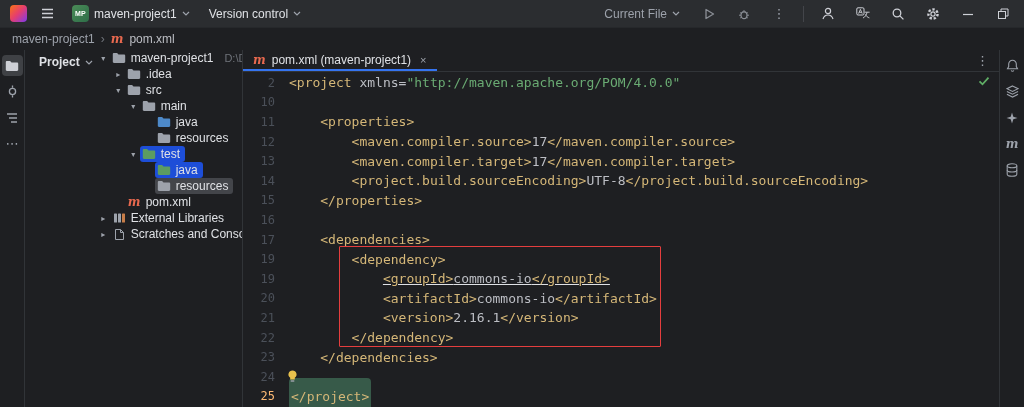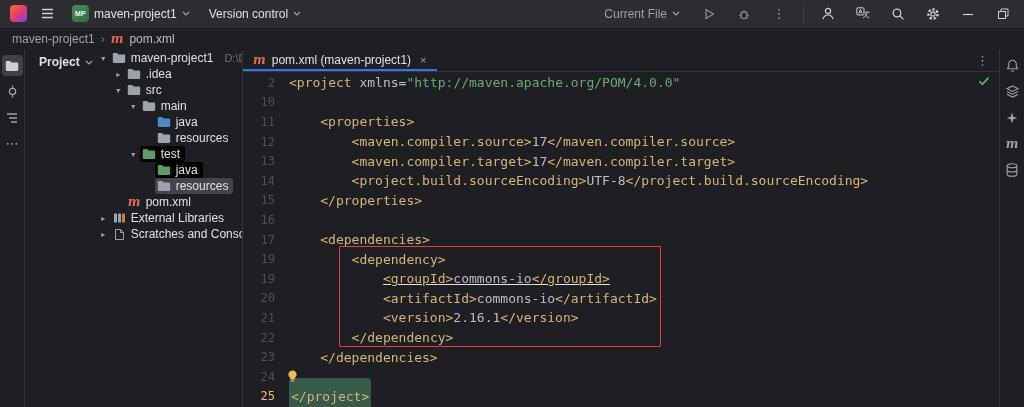--- a/index.html
+++ b/index.html
@@ -39,21 +39,21 @@
   .dots{font-size:13px;color:#9da2ab;line-height:1}
 
   
   .panel{width:218px;flex:0 0 auto;background:#1e1f22;border-right:1px solid #313438;
     display:flex;flex-direction:row;overflow:hidden}
   .panel-header{height:24px;flex:0 0 auto;display:flex;align-items:center;gap:5px;padding-left:14px;font-weight:bold}
   .tree{flex:1;overflow:hidden;white-space:nowrap}
   .tree-row{height:16px;display:flex;align-items:center}
   .chev{width:13px;flex:0 0 auto;text-align:center;color:#9da2ab;font-size:8px}
   .t-chip{display:inline-flex;align-items:center;gap:4px;height:16px;padding:0 5px 0 2px;border-radius:3px}
-  .t-chip.hl-green{background:#000000}
+  .t-chip.hl-green{background:#1d4ed8}
   .t-chip.hl-selected{background:#43454a}
   .t-icon{display:inline-flex;width:15px;justify-content:center}
   .t-label{color:#dfe1e5}
   .t-suffix{color:#6f737a;margin-left:6px;font-size:11px}
 
   
   .editor{flex:1;min-width:0;display:flex;flex-direction:column;background:#1e1f22}
   .tabbar{height:22px;flex:0 0 auto;display:flex;align-items:center;border-bottom:1px solid #313438}
   .tab{height:100%;display:flex;align-items:center;gap:6px;padding:0 10px;border-bottom:2px solid #3574f0;color:#dfe1e5}
   .tab-close{color:#9da2ab;font-size:11px;margin-left:3px}

